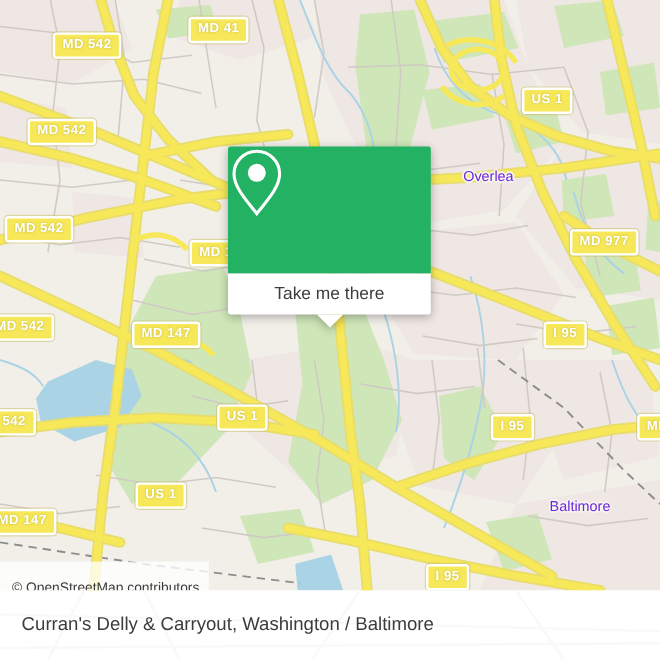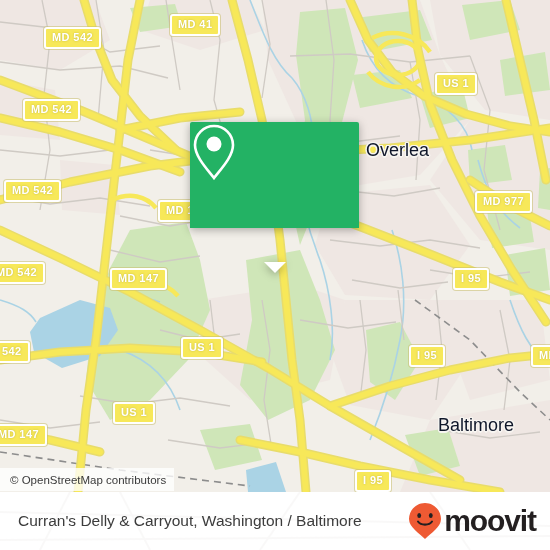--- a/index.html
+++ b/index.html
@@ -29,26 +29,27 @@
     line-height:15px;
     padding:1px 6px 2px 6px;
     letter-spacing:0.4px;
     white-space:nowrap;
     text-shadow:0 0 2px rgba(150,140,40,.55);
     box-shadow:0 0 0 1px rgba(200,190,110,.55);
   }
   
   .place{
     position:absolute;
-    color:#0f172a;
-    font-size:18px;
+    color:#6d28d9;
+    font-size:12px;
     white-space:nowrap;
     text-shadow:
       -1.5px 0 #f7f5f1, 1.5px 0 #f7f5f1, 0 -1.5px #f7f5f1, 0 1.5px #f7f5f1,
       -1px -1px #f7f5f1, 1px 1px #f7f5f1, -1px 1px #f7f5f1, 1px -1px #f7f5f1;
+    margin-left: 20px;
   }
 
   
   .popup{
     position:absolute;left:190px;top:122px;width:169px;
     filter:drop-shadow(0 2px 4px rgba(0,0,0,.30));
   }
   .popup-media{
     height:106px;background:#23b264;
     display:flex;align-items:center;justify-content:center;
@@ -66,21 +67,21 @@
     border-left:11px solid transparent;
     border-right:11px solid transparent;
     border-top:11px solid #ffffff;
   }
 
   
   .osm-attrib{
     position:absolute;left:0;top:468px;
     background:rgba(255,255,255,.78);
     color:#3a3a3a;font-size:11.5px;line-height:17px;
-    padding:4px 8px 2px 10px;
+    padding:14px 8px 2px 10px;
     white-space:nowrap;
   }
 
   
   .footer{
     position:absolute;left:0;top:492px;width:550px;height:58px;
     background:#ffffff;
     display:flex;align-items:center;
     box-sizing:border-box;
     padding:0 14px 0 18px;
@@ -250,21 +251,21 @@
           <path d="M372,38 C392,28 418,34 430,52"></path>
           <path d="M420,80 C404,92 380,88 368,72"></path>
           <path d="M130,292 C148,278 166,282 178,296"></path>
           <path d="M112,200 C130,192 146,196 156,208"></path>
         </g>
       </g>
     </svg>
 
     <div>
       <div class="shield" style="left:44px;top:27px;">MD 542</div>
-      <div class="shield" style="left:170px;top:14px;">MD 41</div>
+      <div class="shield" style="left:157px;top:14px;">MD 41</div>
       <div class="shield" style="left:435px;top:73px;">US 1</div>
       <div class="shield" style="left:23px;top:99px;">MD 542</div>
       <div class="shield" style="left:4px;top:180px;">MD 542</div>
       <div class="shield" style="left:158px;top:200px;">MD 1</div>
       <div class="shield" style="left:475px;top:191px;">MD 977</div>
       <div class="shield" style="left:-12px;top:262px;">MD 542</div>
       <div class="shield" style="left:110px;top:268px;">MD 147</div>
       <div class="shield" style="left:453px;top:268px;">I 95</div>
       <div class="shield" style="left:-6px;top:341px;">542</div>
       <div class="shield" style="left:181px;top:337px;">US 1</div>
@@ -280,44 +281,38 @@
       <div class="place" style="left:438px;top:415px;">Baltimore</div>
     </div>
 
     <div class="popup">
       <div class="popup-media">
         <svg width="48" height="60" viewBox="0 0 48 60">
           <path d="M24 4 C13.5 4 5 12.5 5 23 C5 35 18 48 24 56 C30 48 43 35 43 23 C43 12.5 34.5 4 24 4 Z" fill="none" stroke="#ffffff" stroke-width="2.6"></path>
           <circle cx="24" cy="22" r="7.5" fill="#ffffff"></circle>
         </svg>
       </div>
+      <div class="popup-action">
+        <span>Take me there</span>
+      </div>
       <div class="popup-tail"></div>
     </div>
 
     <div class="osm-attrib">© OpenStreetMap contributors</div>
   </div>
 
   <div class="footer">
     <svg class="footer-wm" viewBox="0 0 550 58">
       <g stroke="#c9c4bd" stroke-width="2" fill="none">
         <path d="M40,58 L70,0"></path>
         <path d="M120,0 L150,58"></path>
         <path d="M260,58 L300,0"></path>
         <path d="M430,0 L470,58"></path>
         <path d="M0,20 L550,34"></path>
         <path d="M0,48 L550,44"></path>
       </g>
     </svg>
 
     <div class="footer-title">Curran's Delly &amp; Carryout, Washington / Baltimore</div>
 
-    <div class="brand">
-      <svg width="34" height="38" viewBox="0 0 34 38">
-        <path d="M17 1 C8.2 1 1 8.2 1 17 C1 25 11 31 17 37 C23 31 33 25 33 17 C33 8.2 25.8 1 17 1 Z" fill="#ee5a33"></path>
-        <ellipse cx="11.2" cy="13.6" rx="1.9" ry="2.5" fill="#231f20"></ellipse>
-        <ellipse cx="22.8" cy="13.6" rx="1.9" ry="2.5" fill="#231f20"></ellipse>
-        <path d="M10 19.5 C12.8 23.6 21.2 23.6 24 19.5" stroke="#231f20" stroke-width="2.1" fill="none" stroke-linecap="round"></path>
-      </svg>
-      <span class="brand-name">moovit</span>
-    </div>
   </div>
 
 </div>
 
 </body></html>

